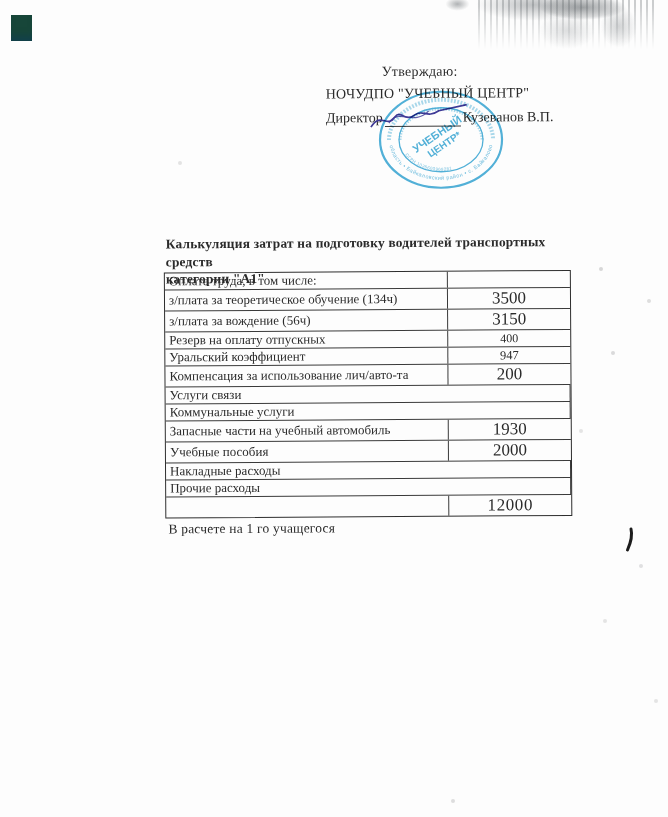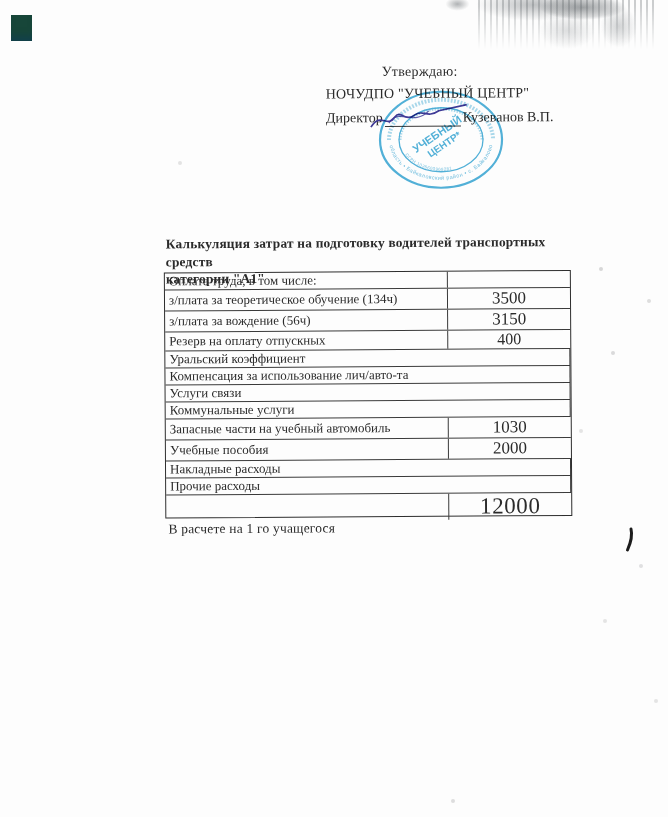--- a/index.html
+++ b/index.html
@@ -79,23 +79,23 @@
   .cost-table{
     position:absolute;left:164px;top:271px;width:407px;height:246px;
     border:1.6px solid #2e2e2e;box-sizing:border-box;
     display:flex;flex-direction:column;
   }
   .row{flex:1;display:flex;border-bottom:1px solid #3a3a3a;}
   .row:last-child{border-bottom:none;}
   .cell{display:flex;align-items:center;box-sizing:border-box;}
   .label{flex:1;padding-left:4px;font-size:13px;border-right:1px solid #3a3a3a;white-space:nowrap;overflow:hidden;}
   .val{width:122px;justify-content:center;font-size:17px;}
-  .row:nth-child(4) .val{font-size:16px;}
+  .row:nth-child(4) .val{font-size:12px;}
   .row:nth-child(5) .val{font-size:12.5px;}
-  .row:nth-child(13) .val{font-size:23px;letter-spacing:.6px;}
+  .row:nth-child(13) .val{font-size:17px;letter-spacing:.6px;}
 
   .footer-note{position:absolute;left:167px;top:520px;font-size:13.5px;letter-spacing:.2px;}
 </style>
 </head>
 <body>
 
 <div class="corner-square"></div>
 <div class="smudge"></div>
 <div class="smudge-streaks"></div>
 <div class="speckles"></div>
@@ -164,33 +164,35 @@
     <div class="row">
       <div class="cell label">з/плата за вождение (56ч)</div>
       <div class="cell val">3150</div>
     </div>
     <div class="row">
       <div class="cell label">Резерв на оплату отпускных</div>
       <div class="cell val">400</div>
     </div>
     <div class="row">
       <div class="cell label">Уральский коэффициент</div>
+      <div class="cell val">947</div>
     </div>
     <div class="row">
       <div class="cell label">Компенсация за использование лич/авто-та</div>
+      <div class="cell val">200</div>
     </div>
     <div class="row">
       <div class="cell label">Услуги связи</div>
     </div>
     <div class="row">
       <div class="cell label">Коммунальные услуги</div>
     </div>
     <div class="row">
       <div class="cell label">Запасные части на учебный автомобиль</div>
-      <div class="cell val">1030</div>
+      <div class="cell val">1930</div>
     </div>
     <div class="row">
       <div class="cell label">Учебные пособия</div>
       <div class="cell val">2000</div>
     </div>
     <div class="row">
       <div class="cell label">Накладные расходы</div>
     </div>
     <div class="row">
       <div class="cell label">Прочие расходы</div>

